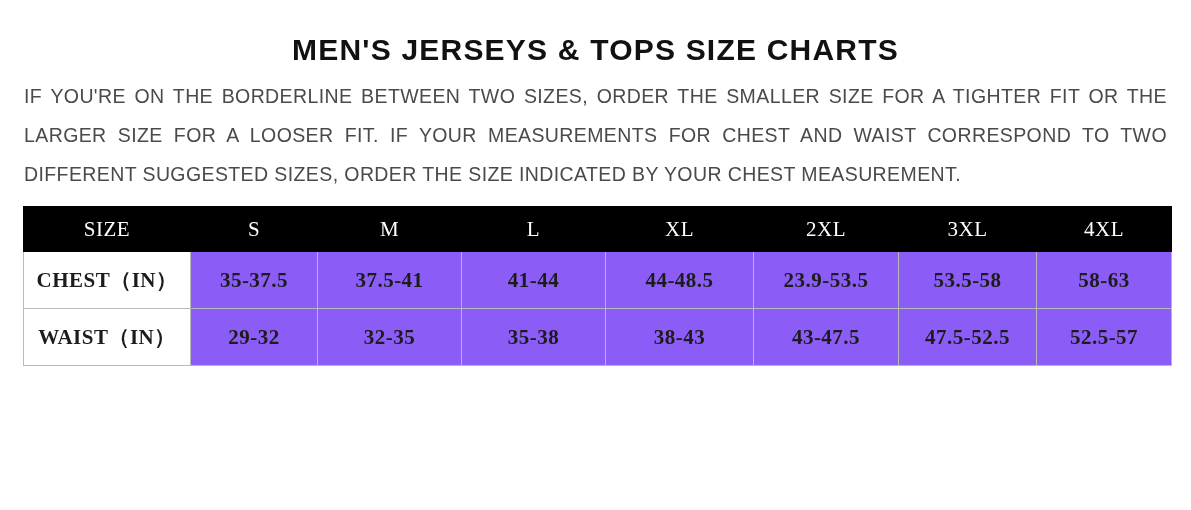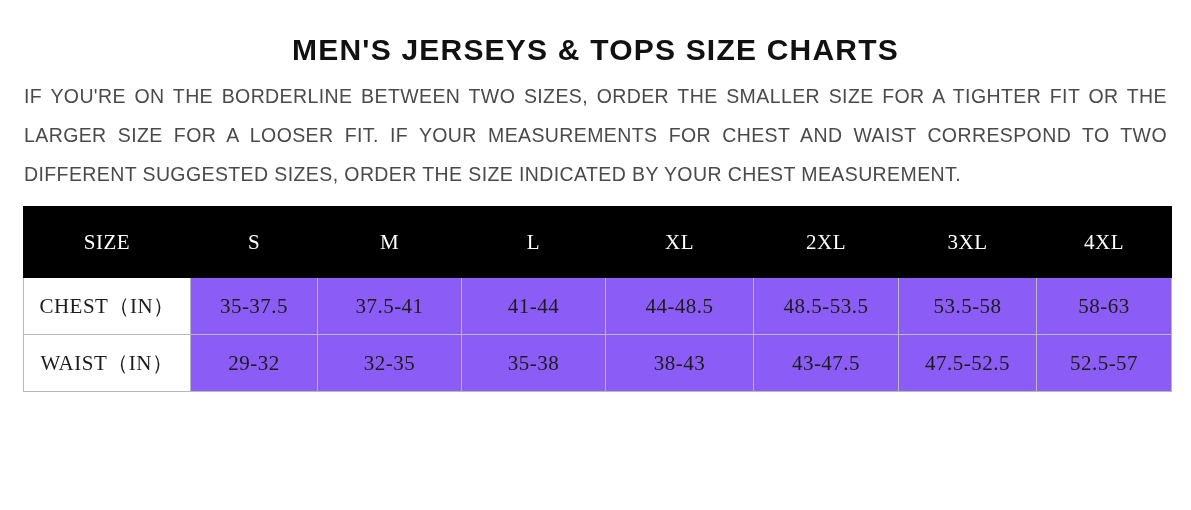--- a/index.html
+++ b/index.html
@@ -56,27 +56,28 @@
   }
   table.size-chart th,
   table.size-chart td {
     border: 1px solid #b9b9b9;
     text-align: center;
     font-size: 21px;
     letter-spacing: 0.5px;
     height: 57px;
     padding: 0 2px;
     box-sizing: border-box;
+    font-weight: bold;
   }
   table.size-chart thead th {
     background: #000000;
     color: #ffffff;
     border: 1px solid #000000;
     font-weight: normal;
-    height: 71px;
+    height: 45px;
   }
   table.size-chart tbody td {
     background: #8b5cf6;
     color: #1c1c1c;
   }
   table.size-chart tbody td.rowhead {
     background: #ffffff;
     color: #1c1c1c;
   }
   col.c0 { width: 167px; }
@@ -121,21 +122,21 @@
           <th>4XL</th>
         </tr>
       </thead>
       <tbody>
         <tr>
           <td class="rowhead">CHEST（IN）</td>
           <td>35-37.5</td>
           <td>37.5-41</td>
           <td>41-44</td>
           <td>44-48.5</td>
-          <td>48.5-53.5</td>
+          <td>23.9-53.5</td>
           <td>53.5-58</td>
           <td>58-63</td>
         </tr>
         <tr>
           <td class="rowhead">WAIST（IN）</td>
           <td>29-32</td>
           <td>32-35</td>
           <td>35-38</td>
           <td>38-43</td>
           <td>43-47.5</td>

